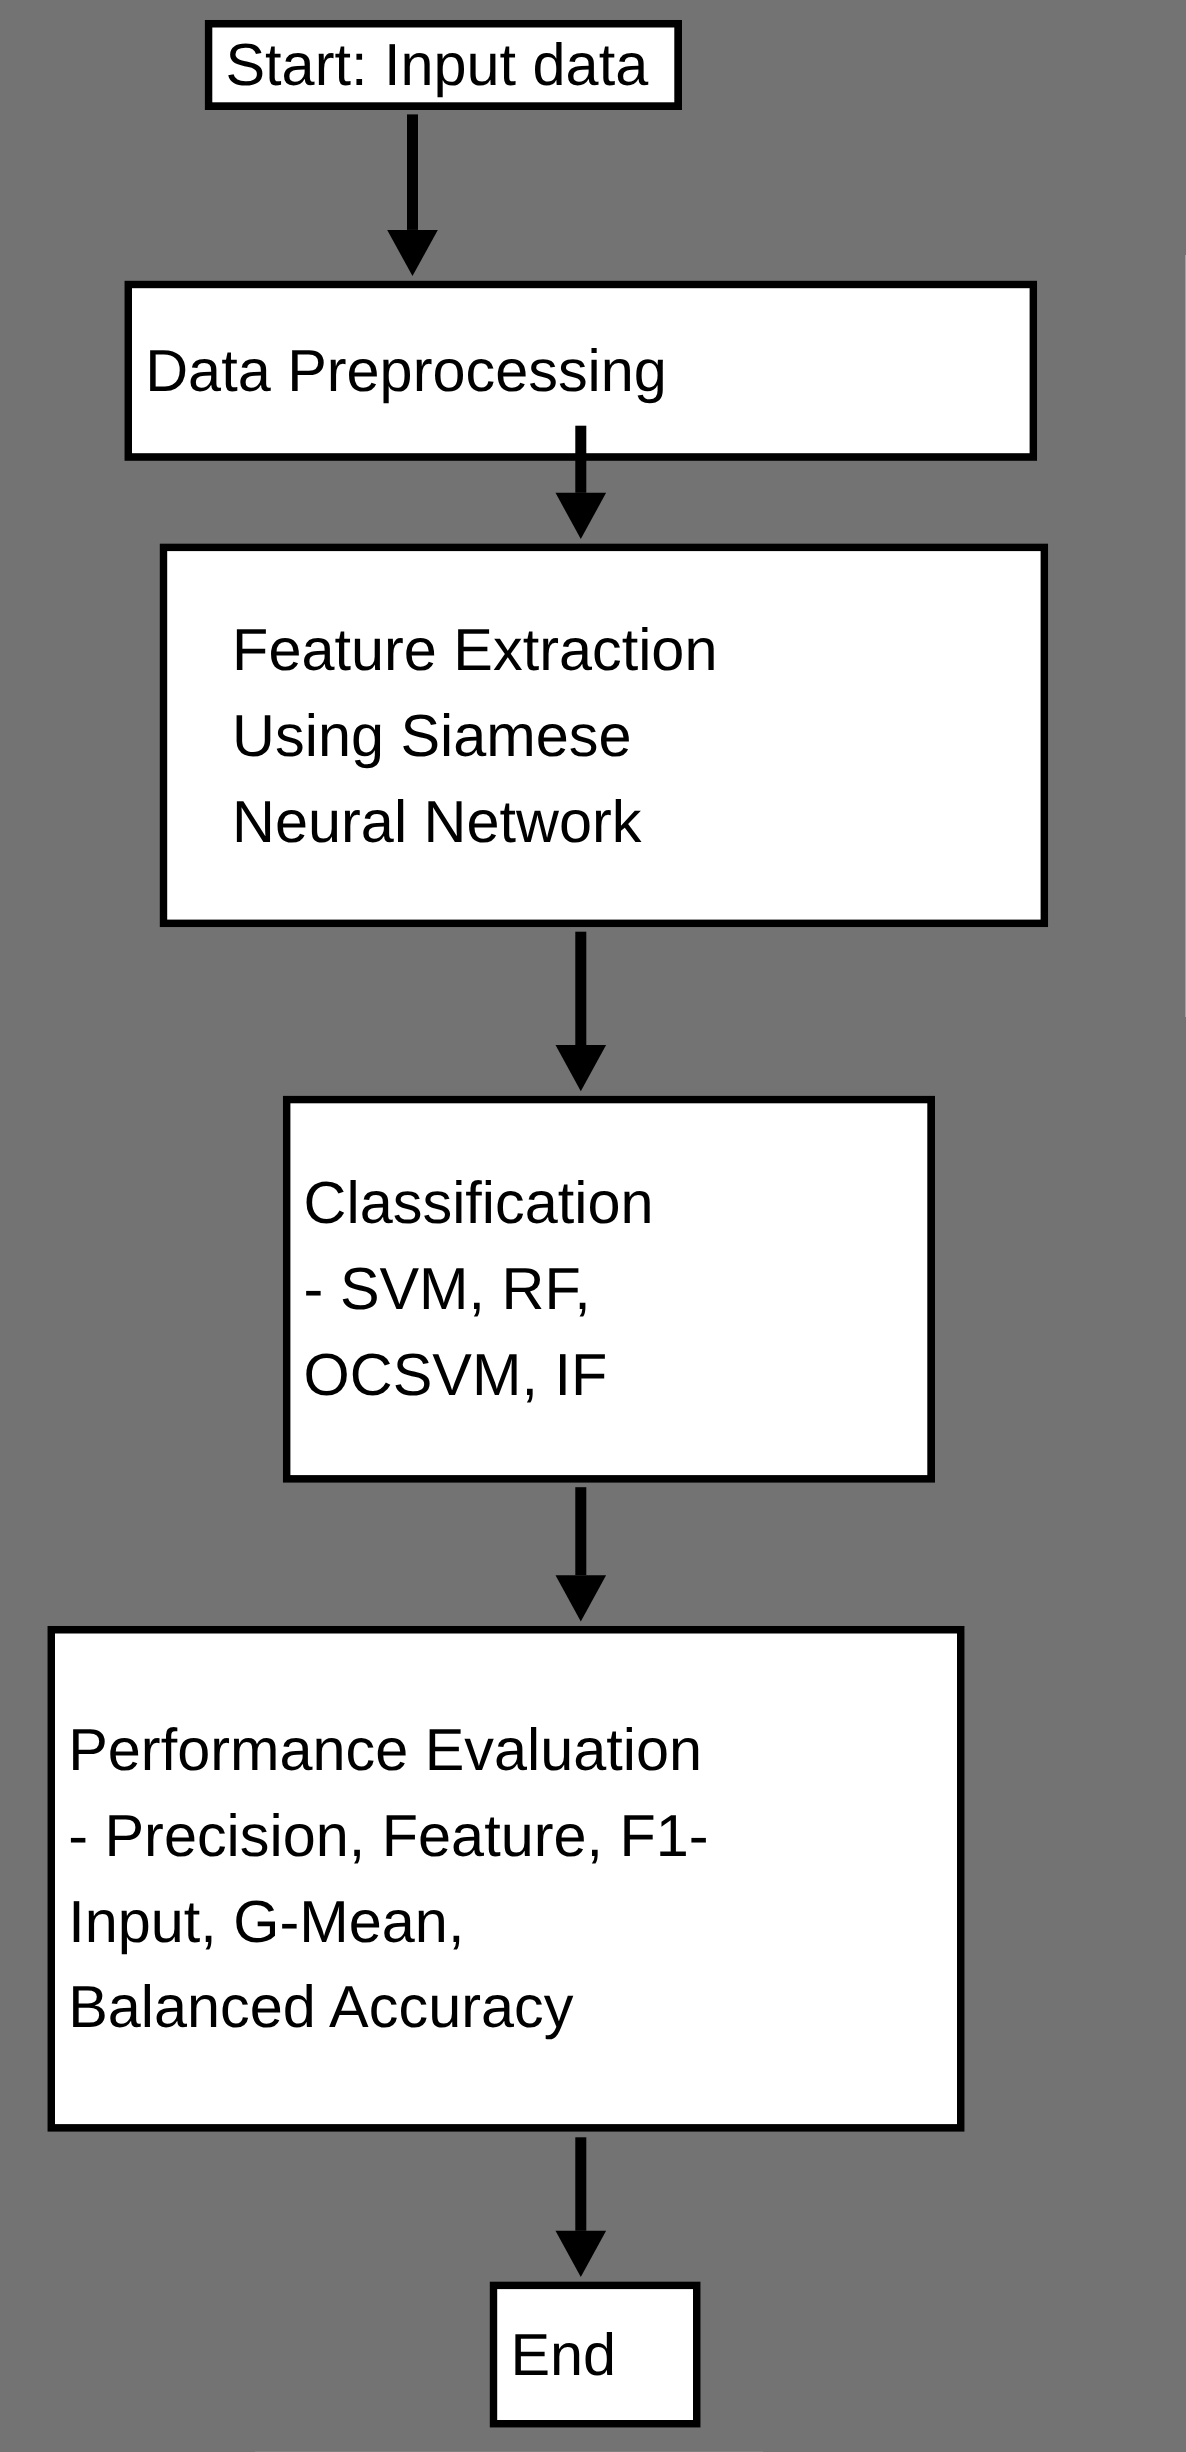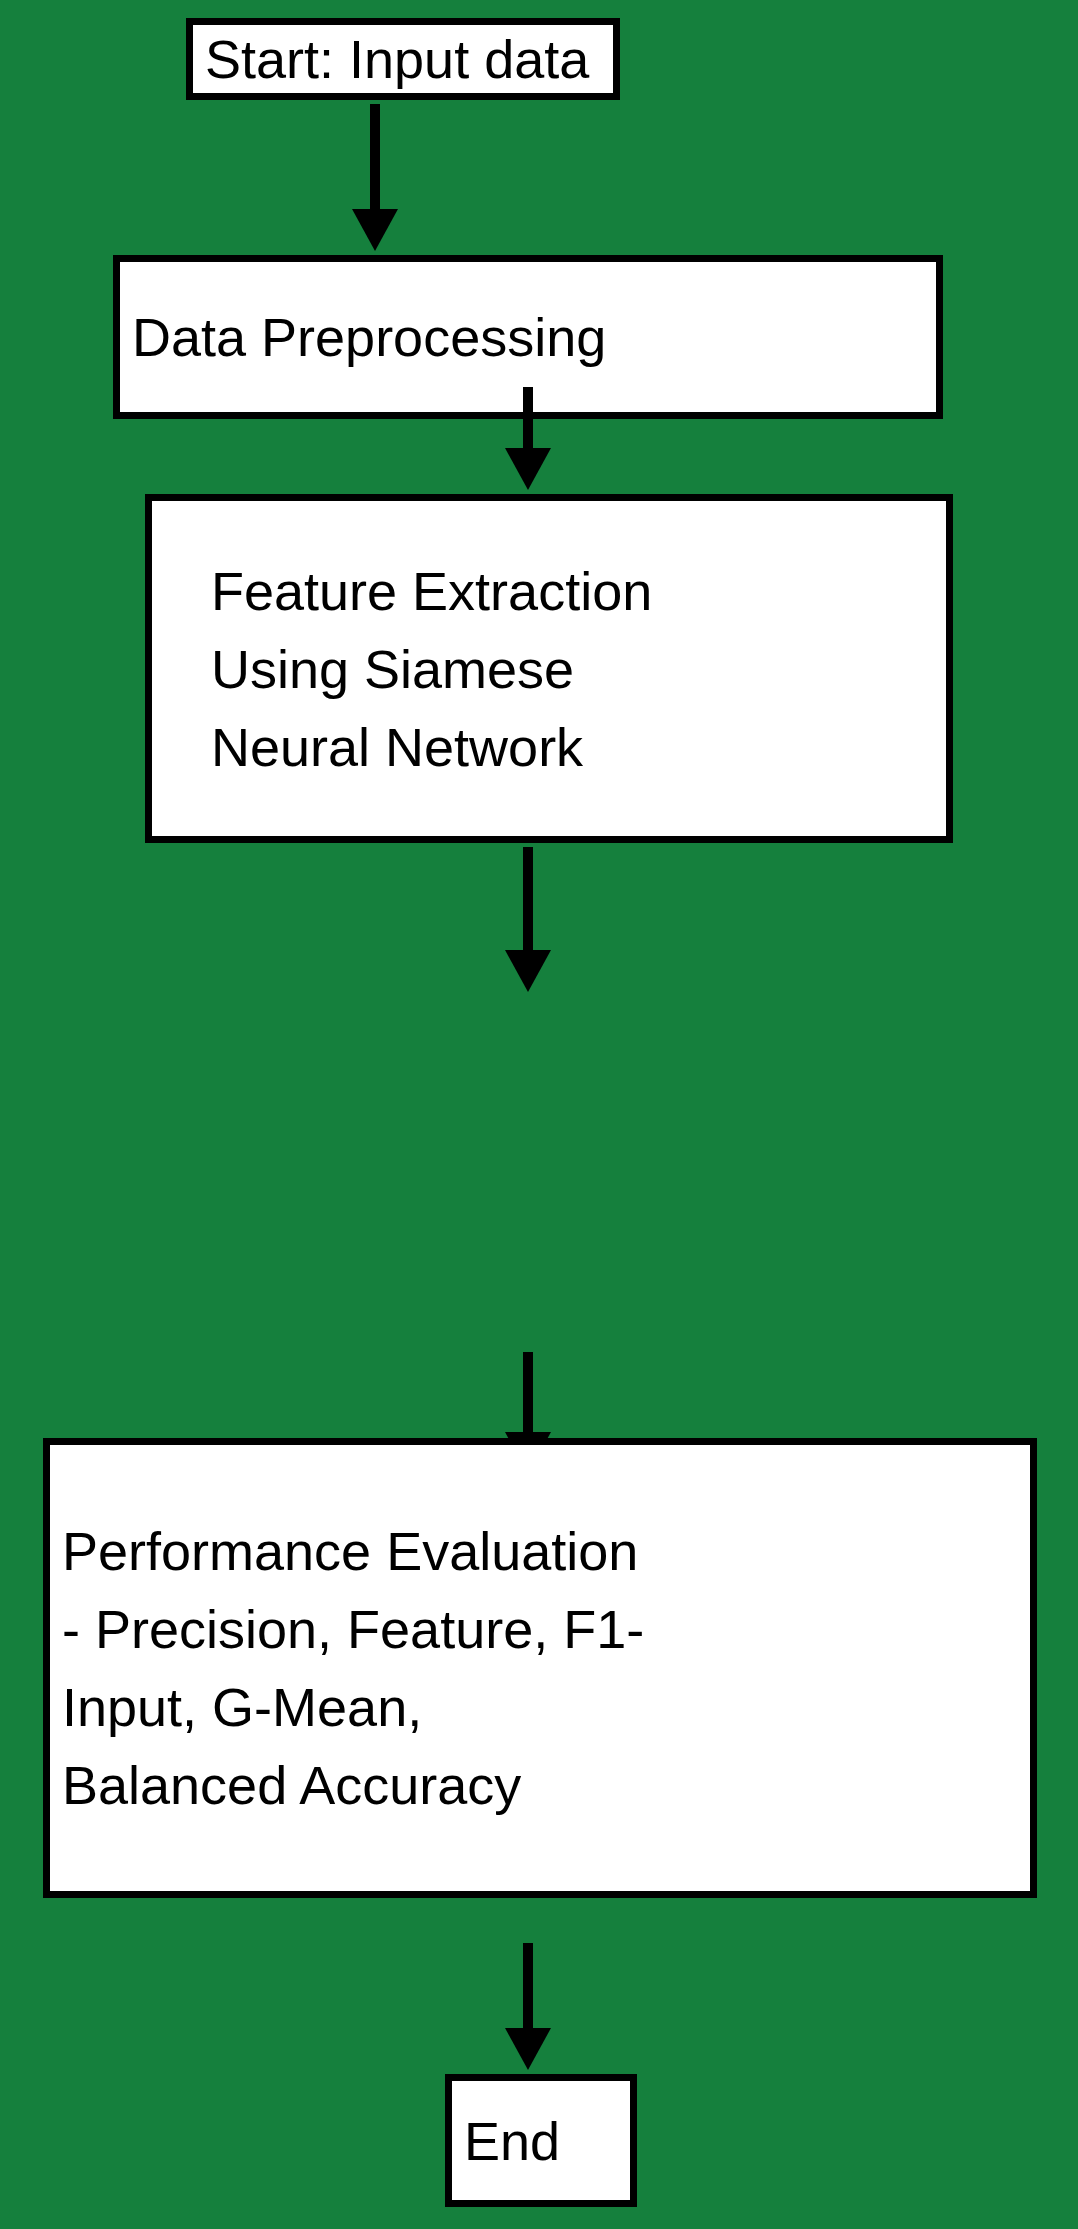--- a/index.html
+++ b/index.html
@@ -5,21 +5,21 @@
 <style>
   html, body {
     margin: 0;
     padding: 0;
     background: #ffffff;
   }
   #canvas {
     position: relative;
     width: 1078px;
     height: 2229px;
-    background: #15803d;
+    background: #737373;
     overflow: hidden;
     font-family: "Liberation Sans", "DejaVu Sans", sans-serif;
   }
   .node {
     position: absolute;
     box-sizing: border-box;
     background: #ffffff;
     border: 7px solid #000000;
     color: #000000;
     display: flex;
@@ -36,21 +36,21 @@
     text-align: left;
     font-weight: 400;
     color: #000000;
   }
 
   
   #node-start   { left: 186px; top: 18px;   width: 434px; height: 82px;  }
   #node-preproc { left: 113px; top: 255px;  width: 830px; height: 164px; }
   #node-feature { left: 145px; top: 494px;  width: 808px; height: 349px; }
   #node-classif { left: 257px; top: 996px;  width: 593px; height: 352px; }
-  #node-perf    { left: 43px;  top: 1438px; width: 994px; height: 460px; }
+  #node-perf    { left: 43px;  top: 1478px; width: 834px; height: 460px; }
   #node-end     { left: 445px; top: 2074px; width: 192px; height: 133px; }
 
   
   #node-start   .line { font-size: 54px; line-height: 62px; }
   #node-preproc .line { font-size: 54px; line-height: 62px; }
   #node-feature .line { font-size: 54px; line-height: 78px; margin-left: 47px; }
   #node-classif .line { font-size: 54px; line-height: 78px; }
   #node-perf    .line { font-size: 54px; line-height: 78px; }
   #node-end     .line { font-size: 54px; line-height: 62px; }
 
@@ -122,20 +122,27 @@
       <span class="line">Using Siamese</span>
       <span class="line">Neural Network</span>
     </span>
   </div>
 
   <div class="arrow" id="arrow-3">
     <span class="stem"></span>
     <span class="head"></span>
   </div>
 
+  <div class="node" id="node-classif">
+    <span class="lines">
+      <span class="line">Classification</span>
+      <span class="line">- SVM, RF,</span>
+      <span class="line">OCSVM, IF</span>
+    </span>
+  </div>
 
   <div class="arrow" id="arrow-4">
     <span class="stem"></span>
     <span class="head"></span>
   </div>
 
   <div class="node" id="node-perf">
     <span class="lines">
       <span class="line">Performance Evaluation</span>
       <span class="line">- Precision, Feature, F1-</span>

